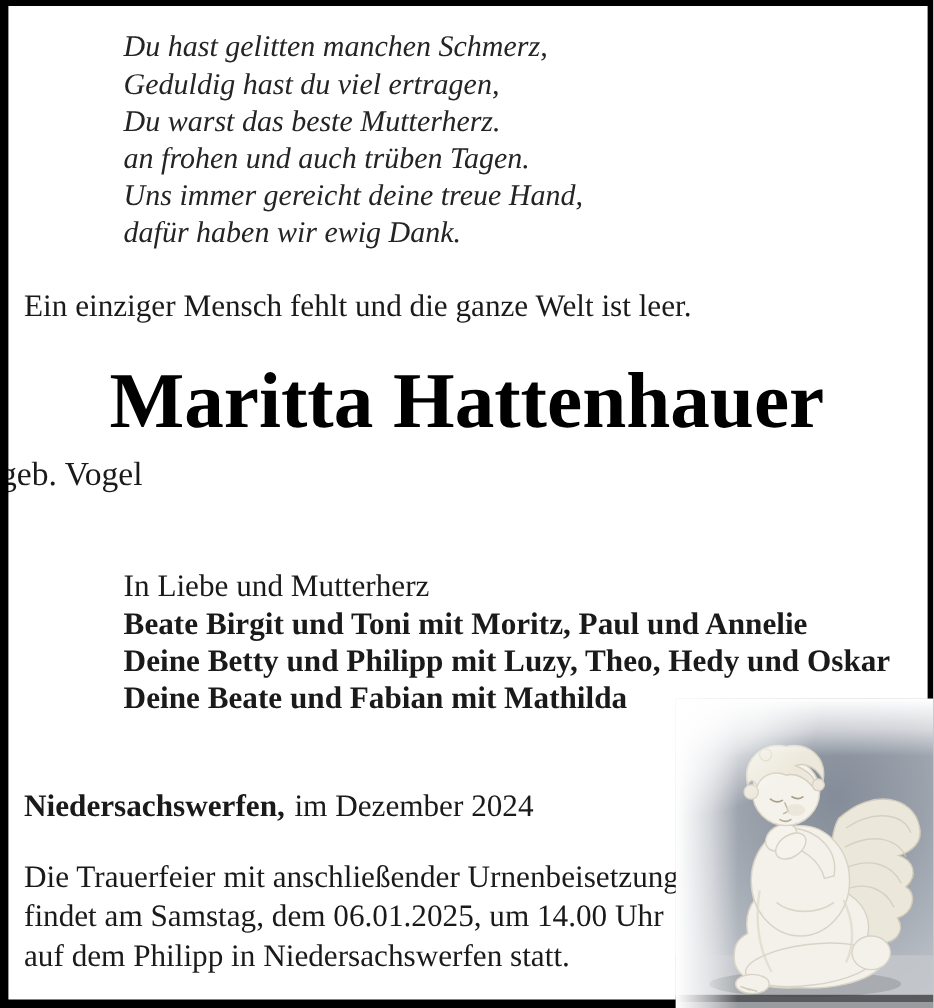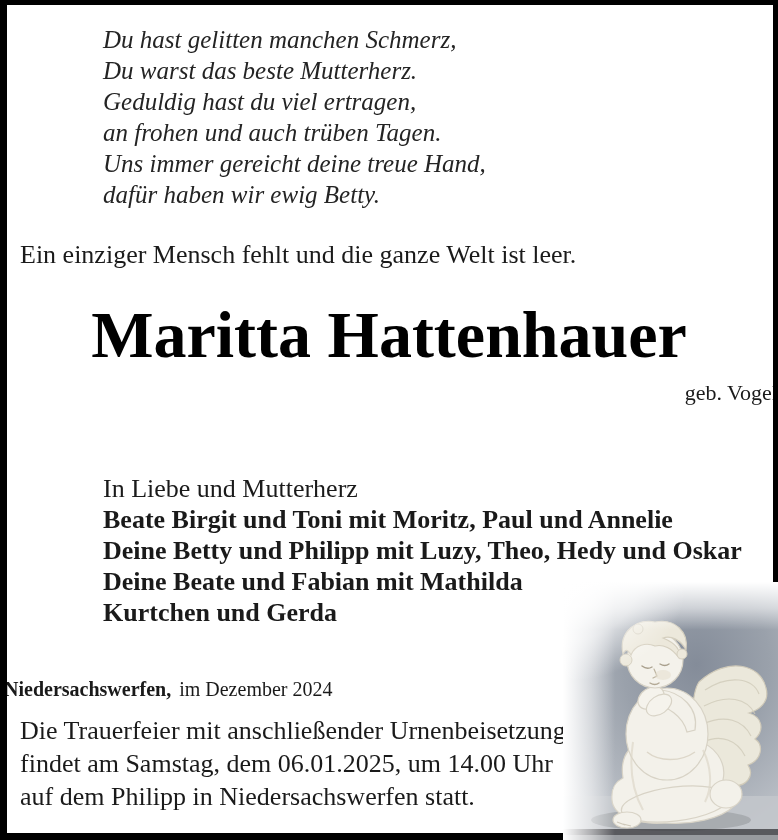--- a/index.html
+++ b/index.html
@@ -25,36 +25,35 @@
   .intro{
     position:absolute;left:20px;top:240px;z-index:1;
     font-size:26px;
   }
   .name{
     position:absolute;left:0;width:100%;top:302px;z-index:1;margin:0;
     text-align:center;font-size:66px;line-height:66px;font-weight:bold;color:#000000;
   }
   .maiden{
     position:absolute;left:0;width:100%;top:380px;z-index:1;
-    text-align:right;font-size:22px;
+    text-align:left;font-size:28px;
   }
   .dates{
     position:absolute;left:0;width:100%;top:409px;z-index:1;
     text-align:center;font-size:25px;
   }
   .dates .death{margin-left:50px;}
   .family{
     position:absolute;left:103px;top:473px;z-index:1;
     font-size:26px;line-height:31px;
   }
   .family .bold{font-weight:bold;}
   .dateline{
-    position:absolute;left:4px;top:657px;z-index:1;
-    font-size:20px;
-    margin-top:21px;
+    position:absolute;left:20px;top:657px;z-index:1;
+    font-size:26px;
   }
   .dateline .place{font-weight:bold;}
   .dateline .when{margin-left:8px;}
   .funeral{
     position:absolute;left:20px;top:714px;z-index:1;
     font-size:26px;line-height:33px;
   }
   .photo{
     position:absolute;right:0;bottom:0;width:215px;height:258px;z-index:3;
   }
@@ -62,40 +61,39 @@
 </style>
 </head>
 <body>
 
 <div class="stage">
 
   <div class="frame"></div>
 
   <div class="poem">
     <div>Du hast gelitten manchen Schmerz,</div>
+    <div>Geduldig hast du viel ertragen,</div>
     <div>Du warst das beste Mutterherz.</div>
-    <div>Geduldig hast du viel ertragen,</div>
     <div>an frohen und auch trüben Tagen.</div>
     <div>Uns immer gereicht deine treue Hand,</div>
-    <div>dafür haben wir ewig Betty.</div>
+    <div>dafür haben wir ewig Dank.</div>
   </div>
 
   <div class="intro">Ein einziger Mensch fehlt und die ganze Welt ist leer.</div>
 
   <h1 class="name">Maritta Hattenhauer</h1>
 
   <div class="maiden">geb. Vogel</div>
 
 
   <div class="family">
     <div>In Liebe und Mutterherz</div>
     <div class="bold">Beate Birgit und Toni mit Moritz, Paul und Annelie</div>
     <div class="bold">Deine Betty und Philipp mit Luzy, Theo, Hedy und Oskar</div>
     <div class="bold">Deine Beate und Fabian mit Mathilda</div>
-    <div class="bold">Kurtchen und Gerda</div>
   </div>
 
   <div class="dateline">
     <span class="place">Niedersachswerfen,</span><span class="when">im Dezember 2024</span>
   </div>
 
   <div class="funeral">
     <div>Die Trauerfeier mit anschließender Urnenbeisetzung</div>
     <div>findet am Samstag, dem 06.01.2025, um 14.00 Uhr</div>
     <div>auf dem Philipp in Niedersachswerfen statt.</div>

